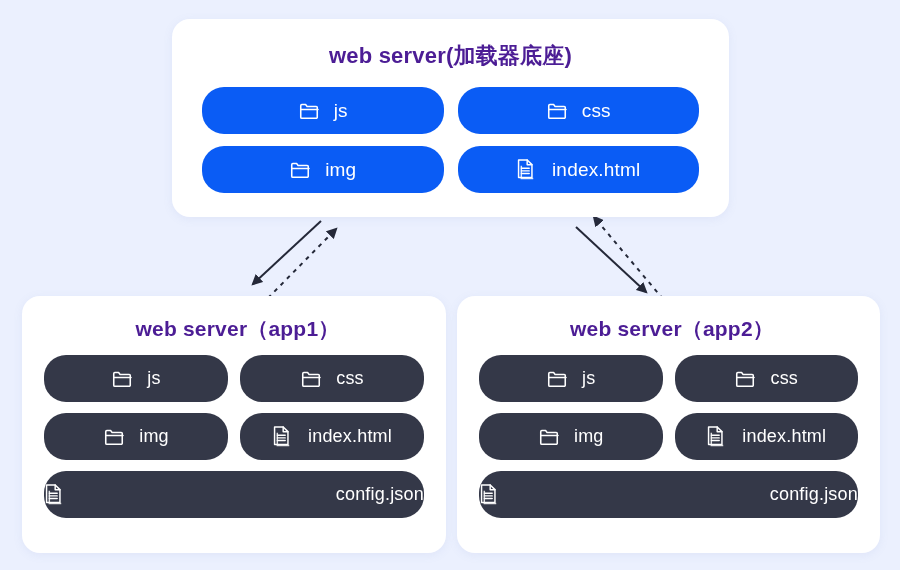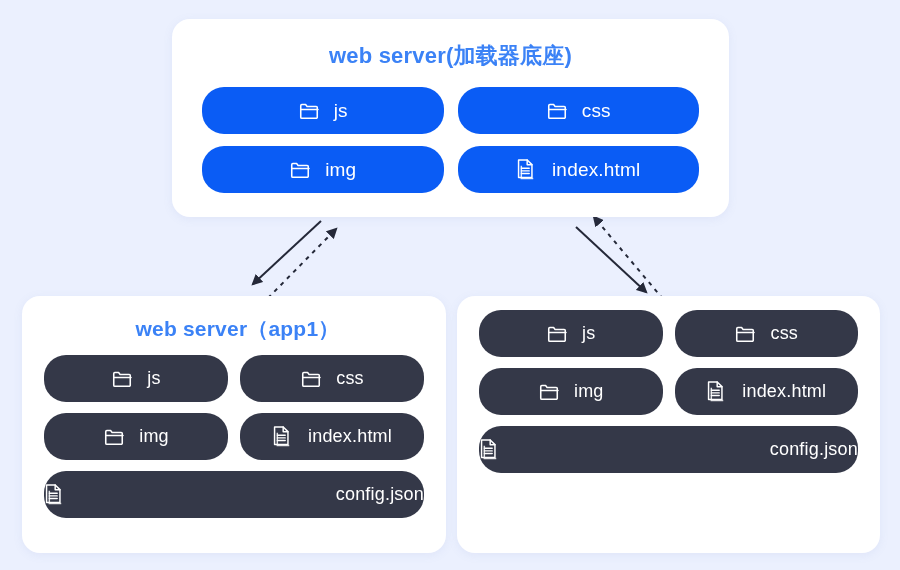--- a/index.html
+++ b/index.html
@@ -24,21 +24,21 @@
   .card {
     position: absolute;
     background: #ffffff;
     border-radius: 18px;
     box-sizing: border-box;
     box-shadow: 0 2px 10px rgba(120, 140, 200, 0.10);
   }
   .card-title {
     text-align: center;
     font-weight: bold;
-    color: #3b82f6;
+    color: #4c1d95;
     letter-spacing: 0.2px;
   }
 
   #card-top {
     left: 172px;
     top: 19px;
     width: 557px;
     height: 198px;
   }
   #card-top .card-title {
@@ -252,20 +252,21 @@
               <path d="M12.2 2.2v5h5.2"></path>
               <path d="M5.9 11.2h8.5M5.9 14h8.5M5.9 16.8h8.5"></path>
             </svg>
           </span>
           <span class="pill-label">config.json</span>
         </div>
       </div>
   </div>
 
   <div class="card" id="card-app2">
+    <div class="card-title">web server（app2）</div>
     <div class="grid">
         <div class="pill">
           <span class="icon">
             <svg width="22" height="22" viewBox="0 0 24 24" fill="none" stroke="#ffffff" stroke-width="1.7" stroke-linecap="round" stroke-linejoin="round">
               <path d="M3 6.2a1.2 1.2 0 0 1 1.2-1.2h4.1l1.6 2h9.9a1.2 1.2 0 0 1 1.2 1.2v10.6a1.2 1.2 0 0 1-1.2 1.2H4.2A1.2 1.2 0 0 1 3 18.8z"></path>
               <path d="M3 10.3h18.8"></path>
             </svg>
           </span>
           <span class="pill-label">js</span>
         </div>

